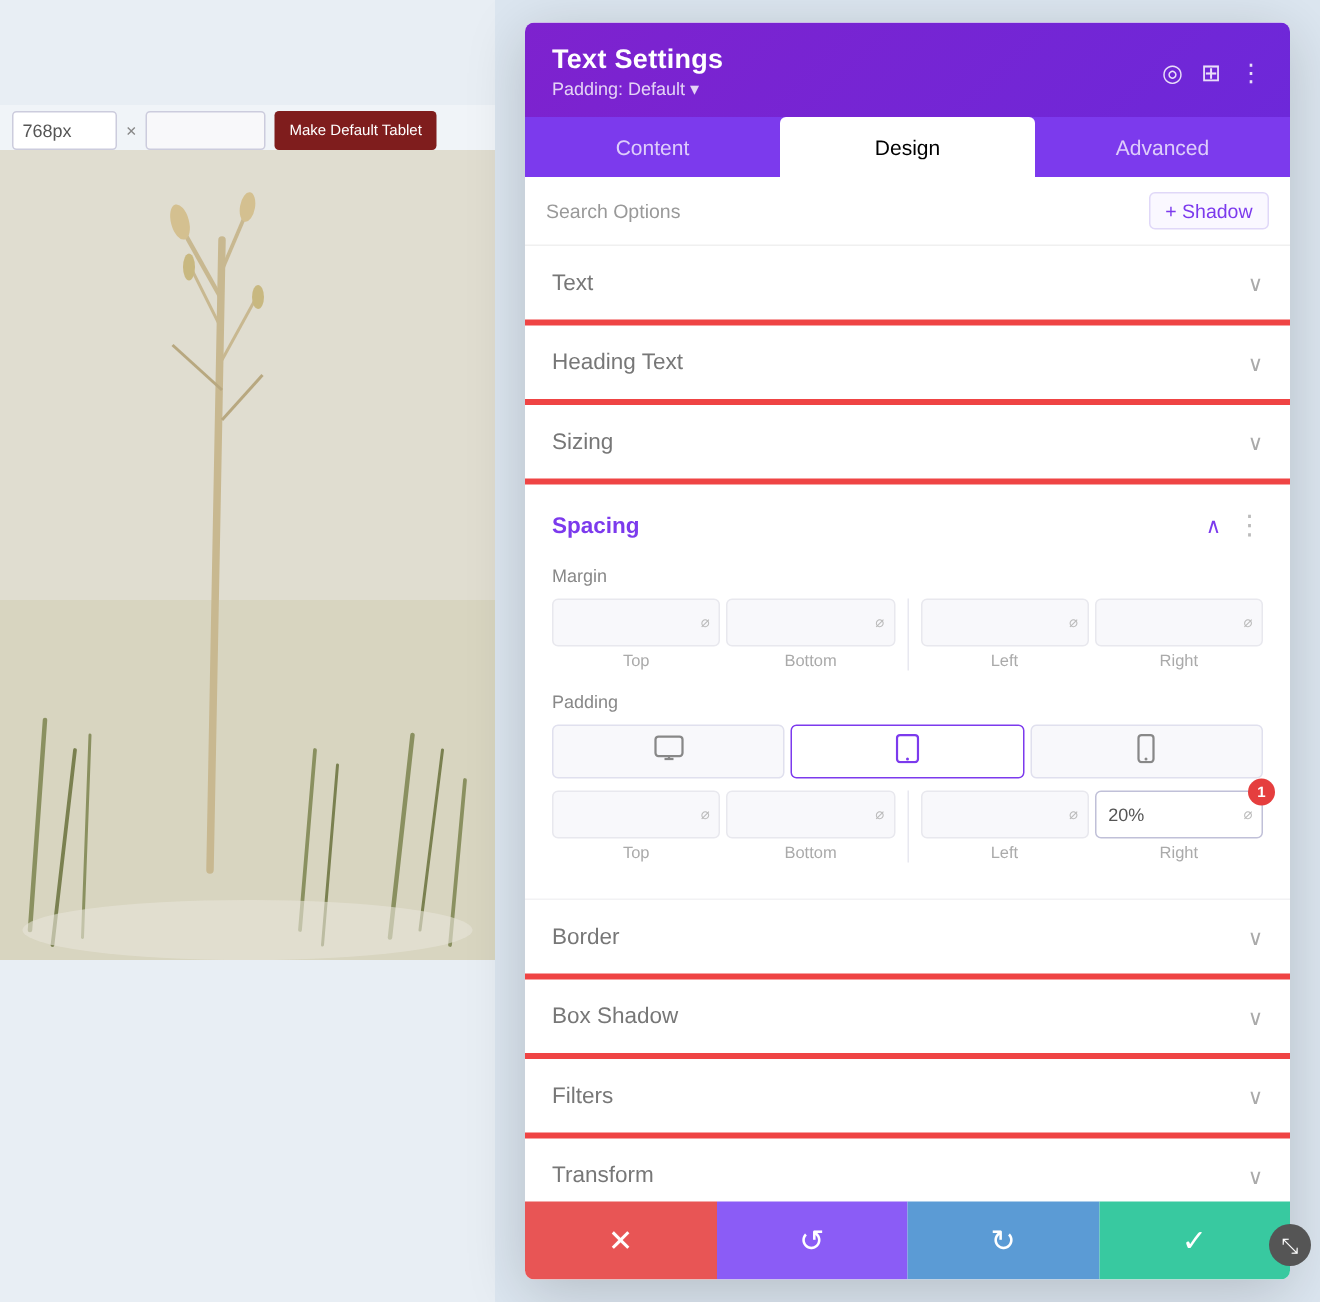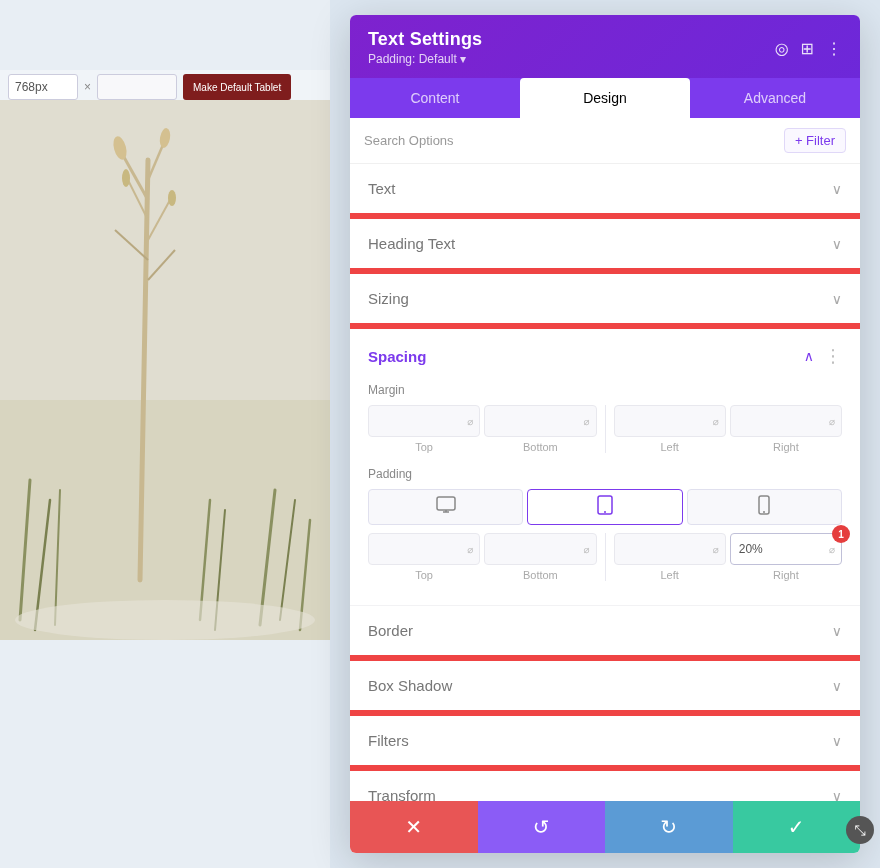--- a/index.html
+++ b/index.html
@@ -203,21 +203,21 @@
 
     
     .panel-body {
       flex: 1;
       overflow-y: auto;
       padding: 0;
     }
 
     
     .section-row {
-      border-bottom: 6px solid #ef4444;
+      border-bottom: 4px solid #ef4444;
       padding: 16px 18px;
       display: flex;
       align-items: center;
       justify-content: space-between;
       cursor: pointer;
     }
 
     .section-label {
       font-size: 15px;
       color: #777;
@@ -467,21 +467,21 @@
   </div>
 
   <div class="panel-tabs">
     <div class="tab">Content</div>
     <div class="tab active">Design</div>
     <div class="tab">Advanced</div>
   </div>
 
   <div class="search-bar">
     <span class="search-label">Search Options</span>
-    <button class="filter-btn">+ Filter</button>
+    <button class="filter-btn">+ Shadow</button>
   </div>
 
   <div class="panel-body">
 
     <div class="section-row">
       <span class="section-label">Text</span>
       <span class="section-chevron">∨</span>
     </div>
 
     <div class="section-row">

